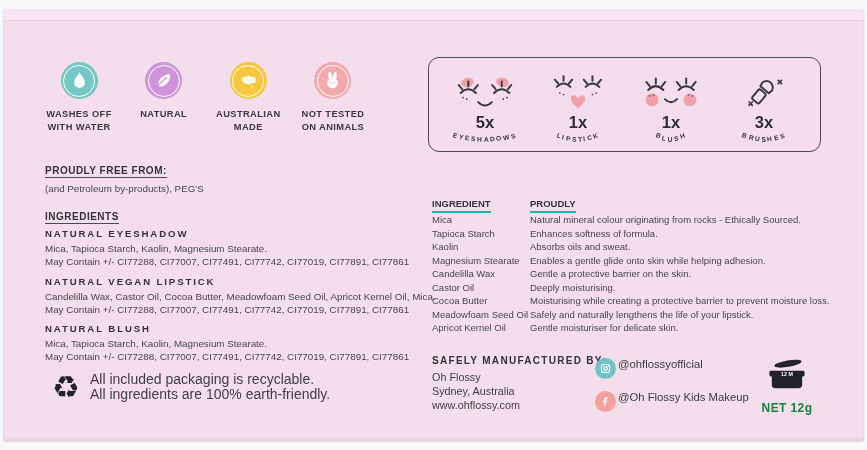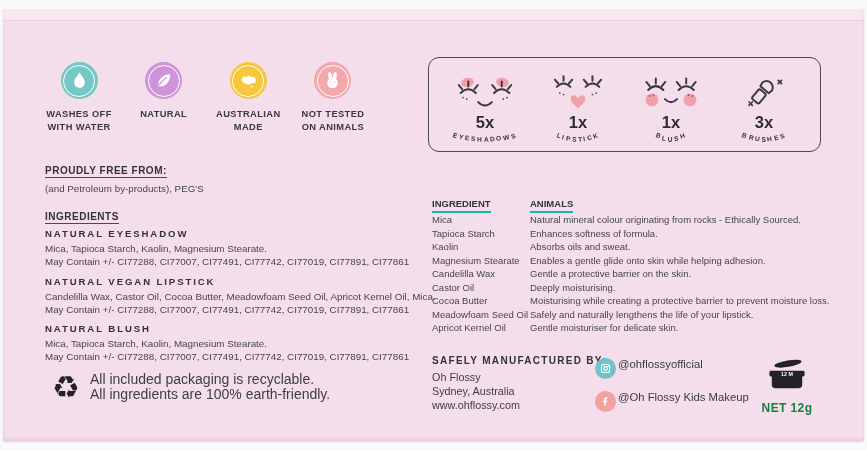--- a/index.html
+++ b/index.html
@@ -274,21 +274,21 @@
         </div>
         <div class="kit-qty">3x</div>
         <div class="arc-label"><span style="display: inline-block; transform: translateY(0px) rotate(20deg);">B</span><span style="display: inline-block; transform: translateY(2px) rotate(13.3deg);">R</span><span style="display: inline-block; transform: translateY(3.2px) rotate(6.7deg);">U</span><span style="display: inline-block; transform: translateY(3.6px) rotate(0deg);">S</span><span style="display: inline-block; transform: translateY(3.2px) rotate(-6.7deg);">H</span><span style="display: inline-block; transform: translateY(2px) rotate(-13.3deg);">E</span><span style="display: inline-block; transform: translateY(0px) rotate(-20deg);">S</span></div>
       </div>
 
     </div>
   </div>
 
   <div class="ing-table">
     <div class="th"><span>INGREDIENT</span></div>
-    <div class="th"><span>ANIMALS</span></div>
+    <div class="th"><span>PROUDLY</span></div>
     <div>Mica</div>
     <div>Natural mineral colour originating from rocks - Ethically Sourced.</div>
     <div>Tapioca Starch</div>
     <div>Enhances softness of formula.</div>
     <div>Kaolin</div>
     <div>Absorbs oils and sweat.</div>
     <div>Magnesium Stearate</div>
     <div>Enables a gentle glide onto skin while helping adhesion.</div>
     <div>Candelilla Wax</div>
     <div>Gentle a protective barrier on the skin.</div>

